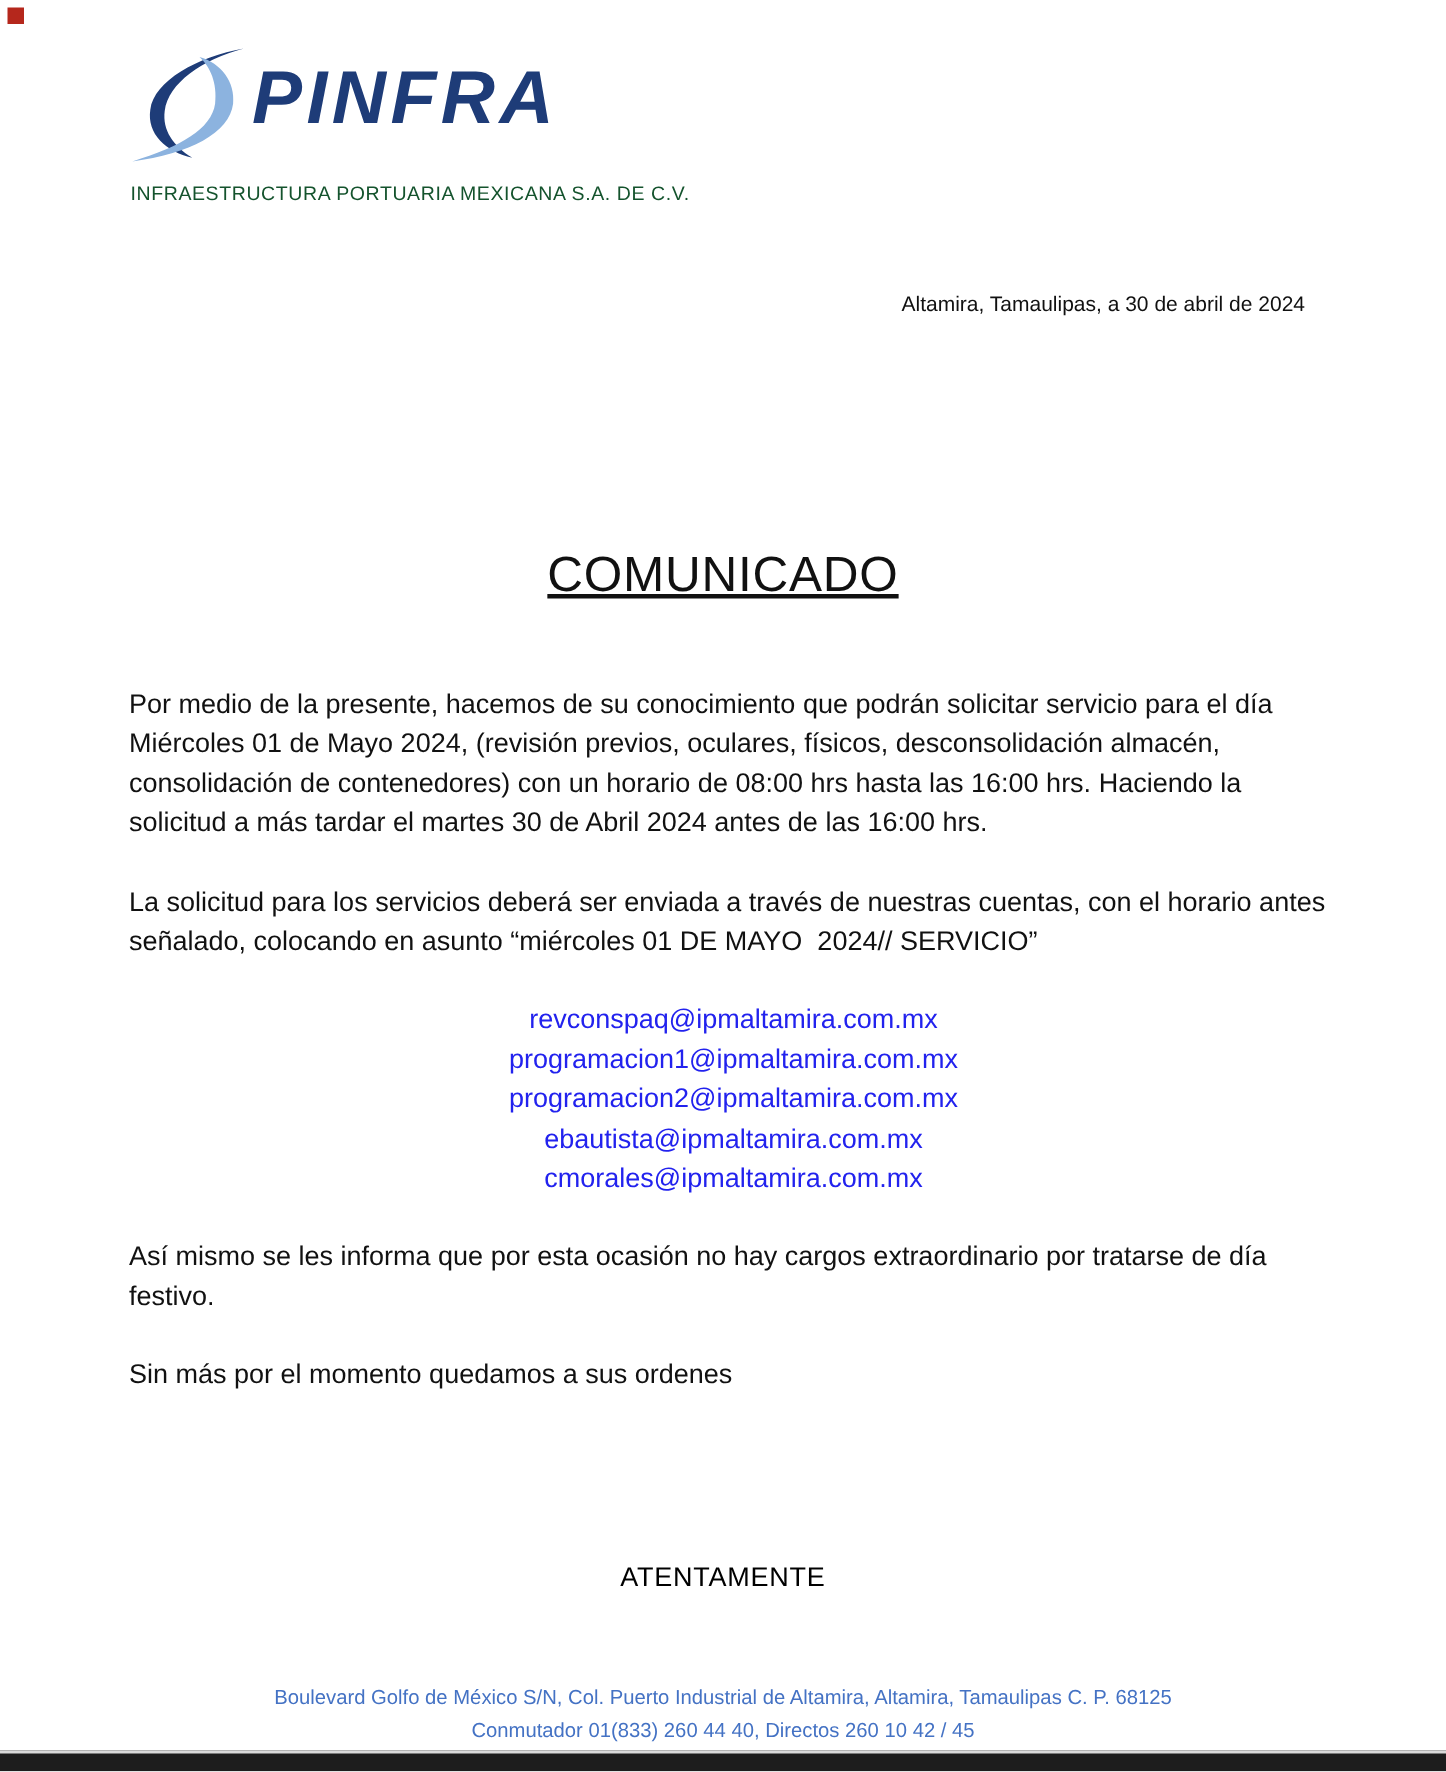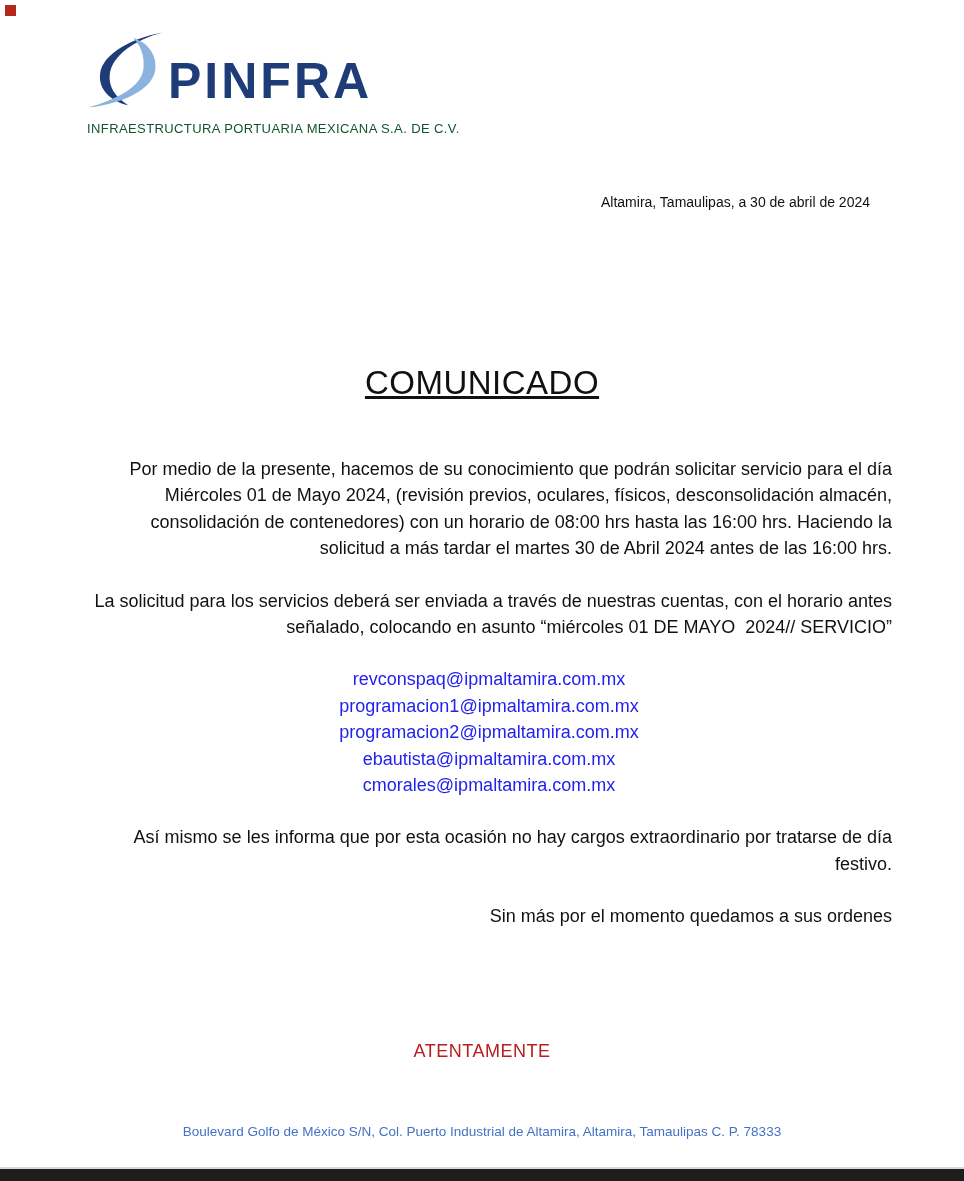--- a/index.html
+++ b/index.html
@@ -17,21 +17,22 @@
   .red-marker {
     position: absolute;
     left: 5px; top: 5px;
     width: 11px; height: 11px;
     background: #b5271c;
   }
   .logo-block {
     position: absolute;
     left: 84px; top: 30px;
     display: flex;
-    align-items: flex-end;
+    align-items: flex-start;
+    font-style: italic;
   }
   .logo-mark { width: 82px; height: 80px; display: block; }
   .logo-word {
     font-size: 50px;
     font-weight: bold;
     color: #1e3c78;
     letter-spacing: 3px;
     margin-left: 2px;
     margin-top: 6px;
   }
@@ -59,37 +60,37 @@
     text-decoration: underline;
   }
   .doc-body {
     position: absolute;
     left: 86px; top: 456px;
     width: 806px;
     font-size: 18px;
     line-height: 26.4px;
     color: #111111;
   }
-  .doc-body p { margin: 0 0 26px 0; white-space: pre-wrap; text-align: right; }
+  .doc-body p { margin: 0 0 26px 0; white-space: pre-wrap; }
   .email-list { margin: 0 0 26px 0; text-align: center; }
   .email-list a {
     display: block;
     color: #2222ee;
     text-decoration: none;
     font-size: 18px;
     line-height: 26.4px;
   }
   .signoff {
     position: absolute;
     left: 0; top: 1041px;
     width: 100%;
     text-align: center;
     font-size: 18px;
     letter-spacing: 0.5px;
-    color: #b91c1c;
+    color: #000000;
   }
   .footer {
     position: absolute;
     left: 0; top: 1121px;
     width: 100%;
     text-align: center;
     color: #4472c4;
     font-size: 13.5px;
     line-height: 22px;
   }
@@ -133,18 +134,19 @@
       <a href="#">ebautista@ipmaltamira.com.mx</a>
       <a href="#">cmorales@ipmaltamira.com.mx</a>
     </div>
     <p>Así mismo se les informa que por esta ocasión no hay cargos extraordinario por tratarse de día festivo.</p>
     <p>Sin más por el momento quedamos a sus ordenes</p>
   </div>
 
   <div class="signoff">ATENTAMENTE</div>
 
   <div class="footer">
-    <div>Boulevard Golfo de México S/N, Col. Puerto Industrial de Altamira, Altamira, Tamaulipas C. P. 78333</div>
+    <div>Boulevard Golfo de México S/N, Col. Puerto Industrial de Altamira, Altamira, Tamaulipas C. P. 68125</div>
+    <div>Conmutador 01(833) 260 44 40, Directos 260 10 42 / 45</div>
   </div>
 
   <div class="bottom-bar"></div>
 
 </div>
 
 </body></html>

